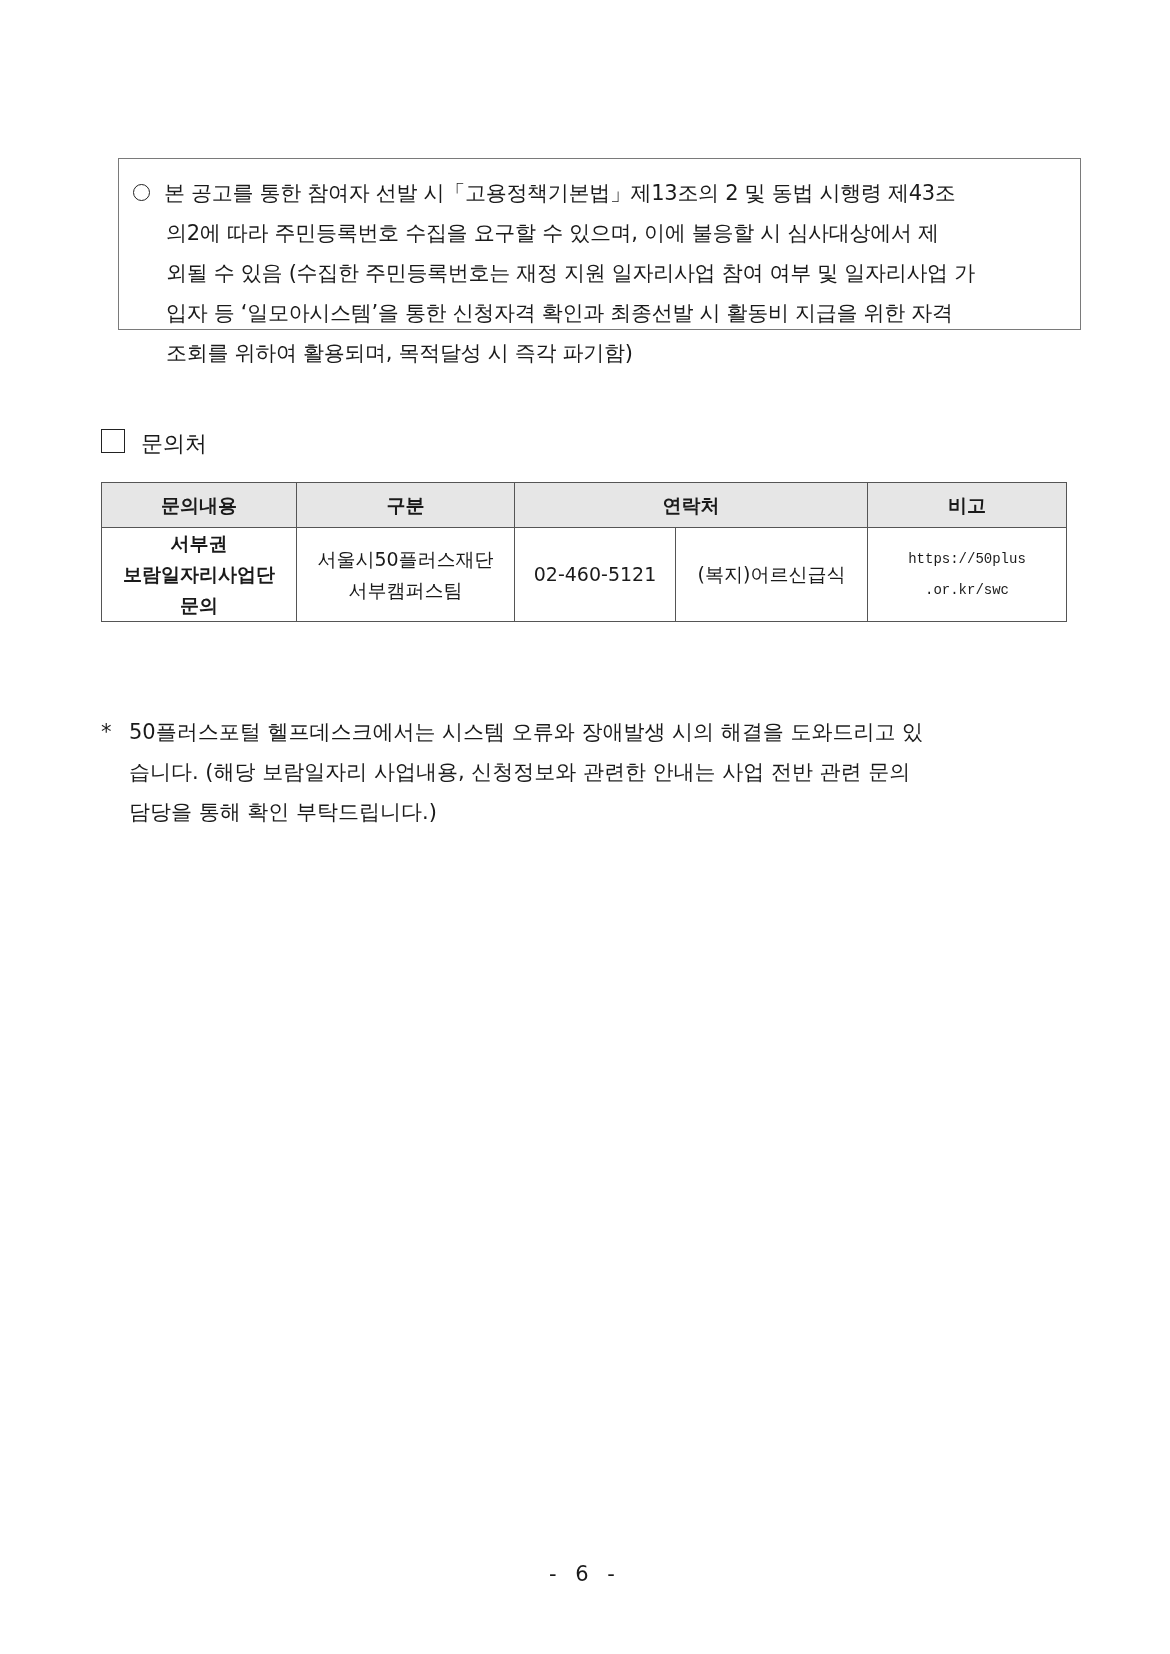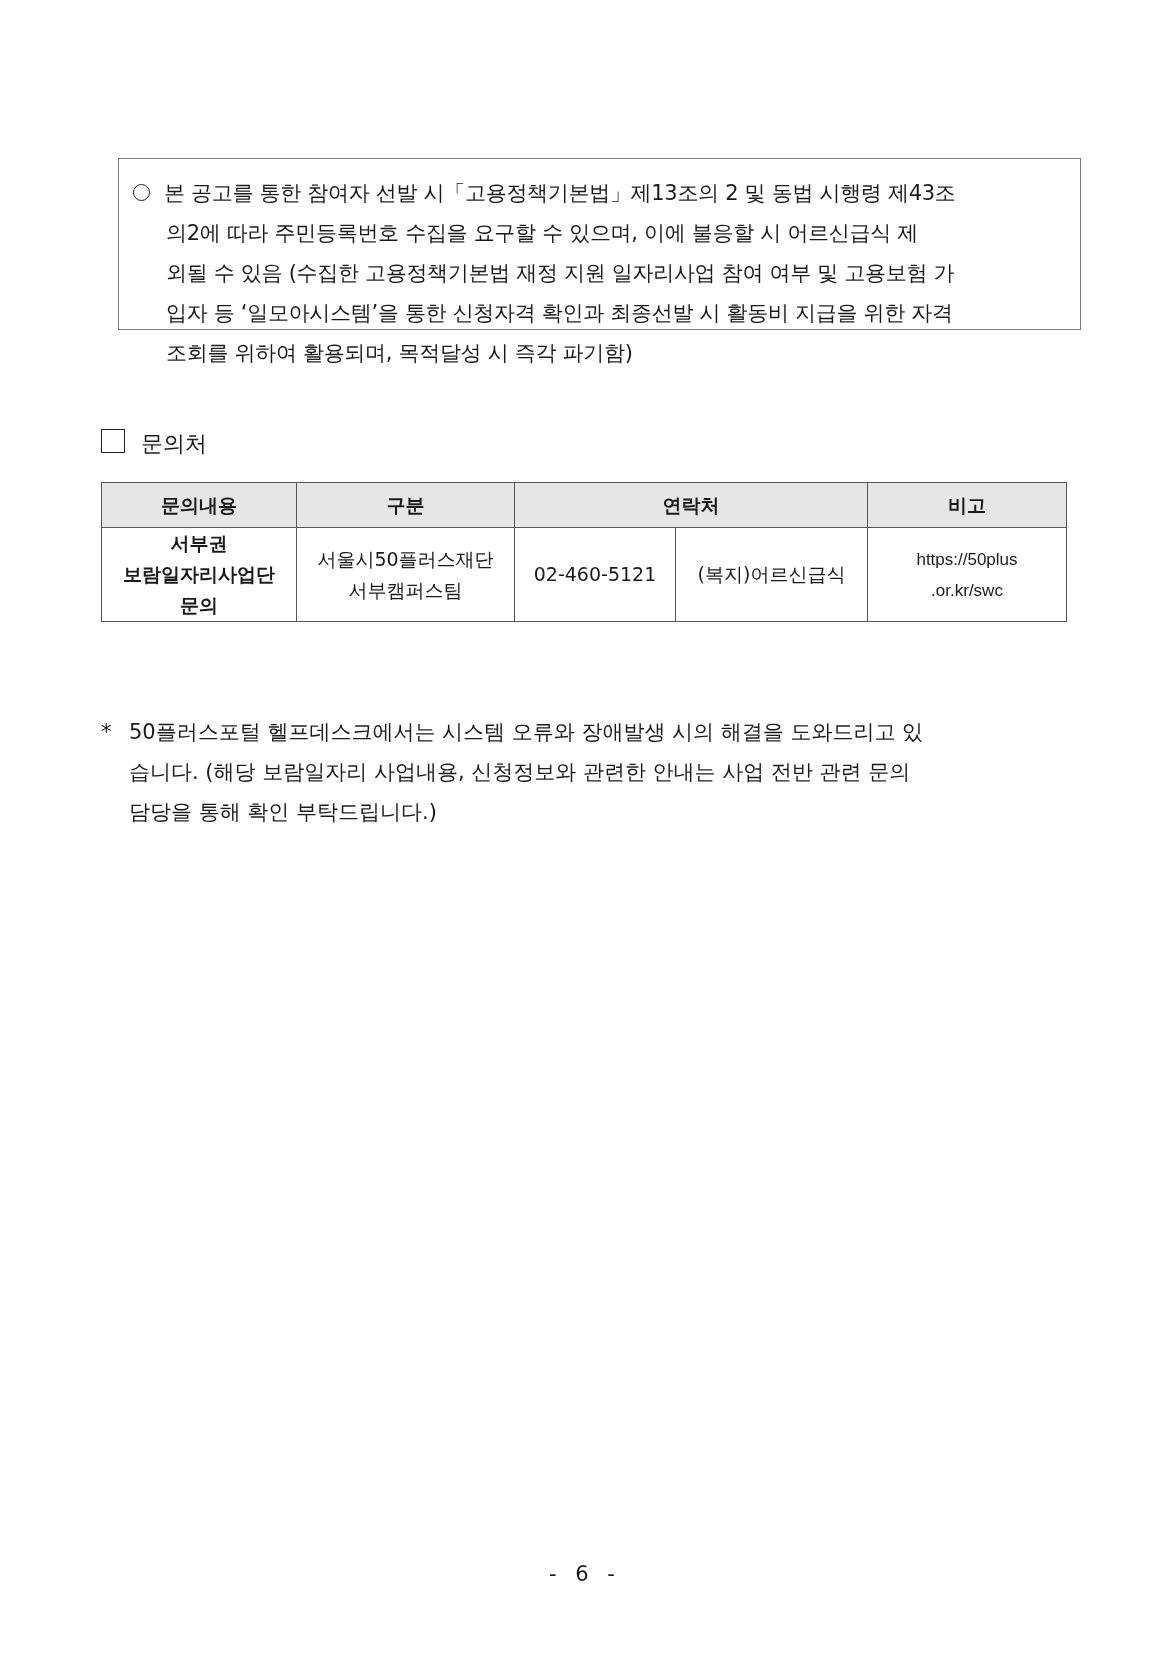--- a/index.html
+++ b/index.html
@@ -35,40 +35,40 @@
   table.contact td, table.contact th {
     border: 1px solid #555; text-align: center; vertical-align: middle; padding: 0 4px;
     line-height: 31px; font-weight: normal; overflow: hidden;
   }
   table.contact th { background: #e6e6e6; height: 44px; font-weight: 600; }
   table.contact tr.row1 td { height: 92px; }
   table.contact tr.row2 td { height: 75px; }
   table.contact .bold { font-weight: 600; text-align: center; }
   table.contact { border: 1.5px solid #444; }
   .cell-line { display: block; white-space: nowrap; }
-  .url { font-family: Liberation Sans, sans-serif; font-size: 17px; }
+  .url { font-family: Liberation Mono, monospace; font-size: 14px; }
   .footnote {
     position: absolute; left: 96px; top: 712px; width: 975px; font-size: 21px; line-height: 40px;
   }
   .footnote .fn-line { display: block; white-space: nowrap; padding-left: 33px; text-align: justify; }
   .footnote .fn-first { position: relative; }
   .footnote .fn-star { position: absolute; left: 5px; top: 0; }
   .page-number {
     position: absolute; left: 0; width: 1170px; top: 1562px; text-align: center; font-size: 21px;
     letter-spacing: 6px;
   }
 </style>
 </head>
 <body>
 
 <div class="notice-box">
   <div class="notice-text-wrap">
     <div class="notice-line" style="top:0px"><span class="circle-bullet"></span><span>본 공고를 통한 참여자 선발 시「고용정책기본법」제13조의 2 및 동법 시행령 제43조</span></div>
-    <div class="notice-line indent" style="top:40px">의2에 따라 주민등록번호 수집을 요구할 수 있으며, 이에 불응할 시 어르신급식 제</div>
-    <div class="notice-line indent" style="top:80px">외될 수 있음 (수집한 고용정책기본법 재정 지원 일자리사업 참여 여부 및 고용보험 가</div>
+    <div class="notice-line indent" style="top:40px">의2에 따라 주민등록번호 수집을 요구할 수 있으며, 이에 불응할 시 심사대상에서 제</div>
+    <div class="notice-line indent" style="top:80px">외될 수 있음 (수집한 주민등록번호는 재정 지원 일자리사업 참여 여부 및 일자리사업 가</div>
     <div class="notice-line indent" style="top:120px">입자 등 ‘일모아시스템’을 통한 신청자격 확인과 최종선발 시 활동비 지급을 위한 자격</div>
     <div class="notice-line indent" style="top:160px">조회를 위하여 활용되며, 목적달성 시 즉각 파기함)</div>
   </div>
 </div>
 
 <div class="section-heading">
   <span class="square-bullet"></span><span>문의처</span>
 </div>
 
 <table class="contact">

